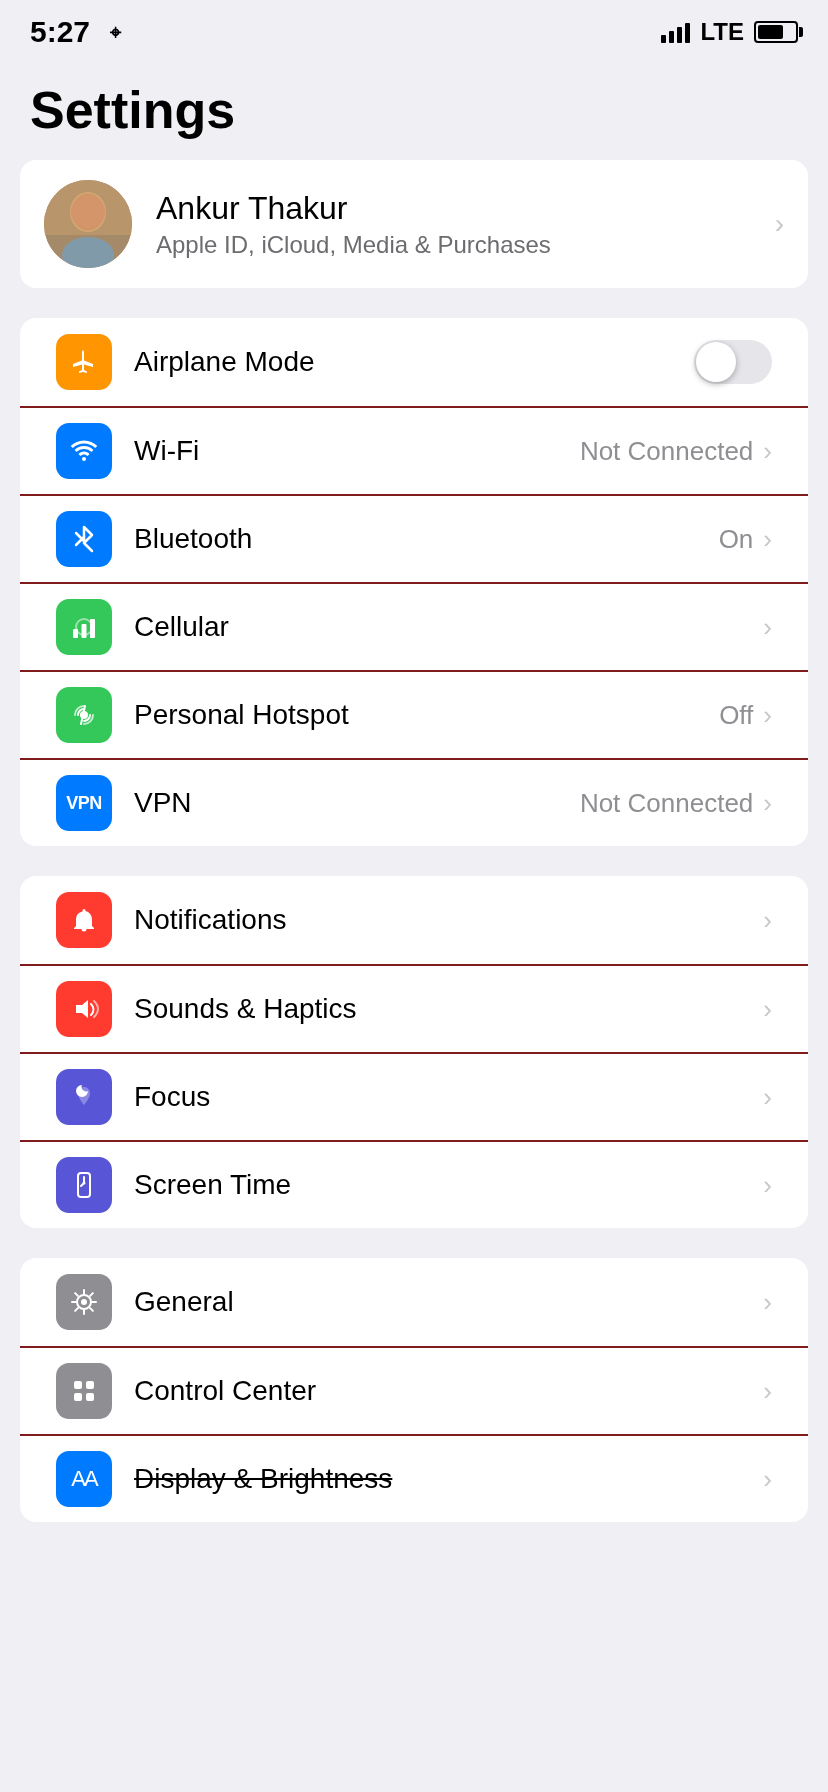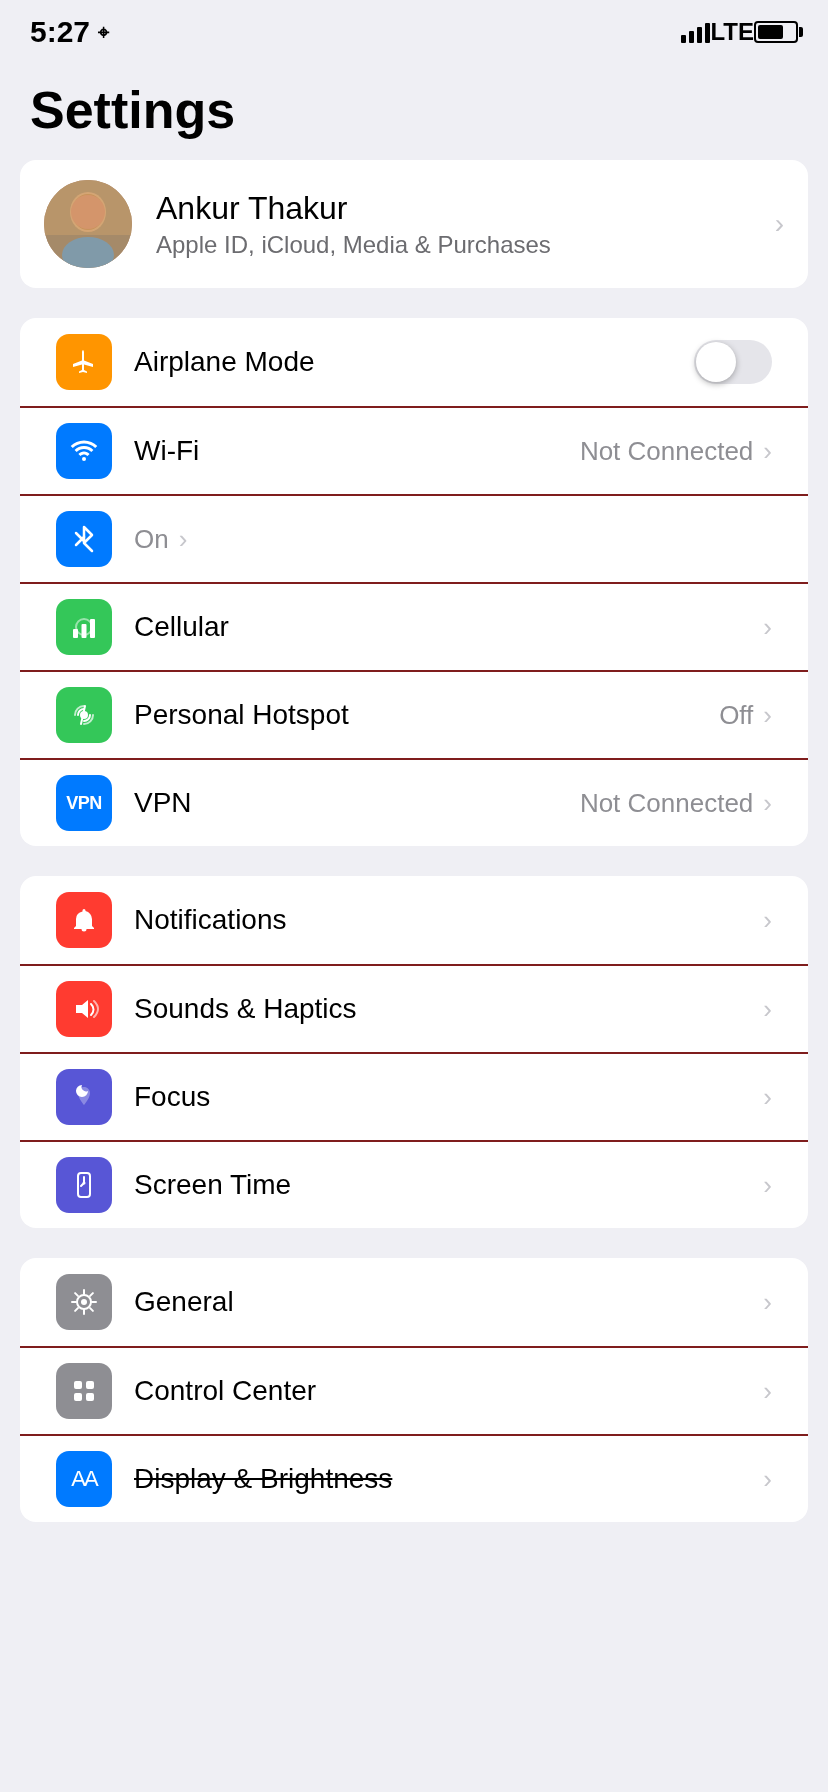--- a/index.html
+++ b/index.html
@@ -20,25 +20,26 @@
       justify-content: space-between;
       align-items: center;
       padding: 14px 30px 10px 30px;
       height: 60px;
     }
     .status-time {
       font-size: 30px;
       font-weight: 600;
       display: flex;
       align-items: center;
-      gap: 8px;
+      gap: 20px;
     }
     .status-right {
       display: flex;
       align-items: center;
+      gap: 10px;
     }
     .signal-bars {
       display: flex;
       align-items: flex-end;
       gap: 3px;
       height: 22px;
     }
     .signal-bar {
       width: 5px;
       background: #000;
@@ -287,20 +288,21 @@
     <span class="row-chevron">›</span>
   </div>
 
   <div class="settings-row">
     <div class="row-icon icon-blue">
       <svg width="32" height="32" viewBox="0 0 32 32" fill="none" xmlns="http://www.w3.org/2000/svg">
         <path d="M16 4l8 8-8 8 8 8-8-8V4z" stroke="white" stroke-width="2.5" fill="none" stroke-linejoin="round"></path>
         <path d="M8 10l8 8M8 22l8-8" stroke="white" stroke-width="2.5" stroke-linecap="round"></path>
       </svg>
     </div>
+    <span class="row-label">Bluetooth</span>
     <span class="row-value">On</span>
     <span class="row-chevron">›</span>
   </div>
 
   <div class="settings-row">
     <div class="row-icon icon-green">
       <svg width="32" height="32" viewBox="0 0 32 32" fill="none" xmlns="http://www.w3.org/2000/svg">
         <rect x="5" y="18" width="5" height="9" rx="1" fill="white"></rect>
         <rect x="13.5" y="13" width="5" height="14" rx="1" fill="white"></rect>
         <rect x="22" y="8" width="5" height="19" rx="1" fill="white"></rect>

